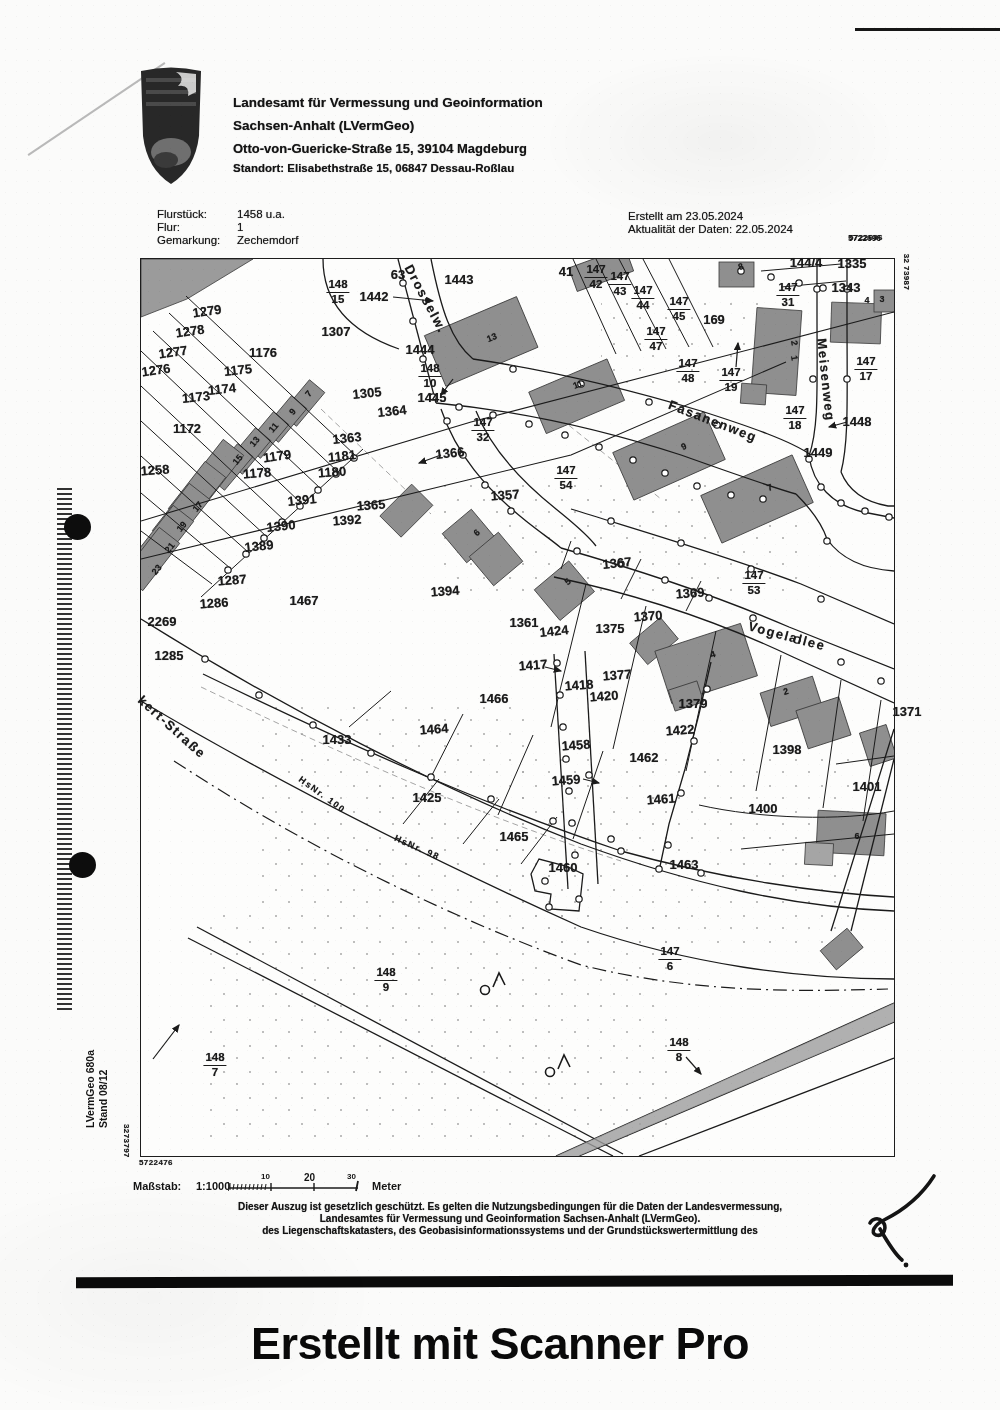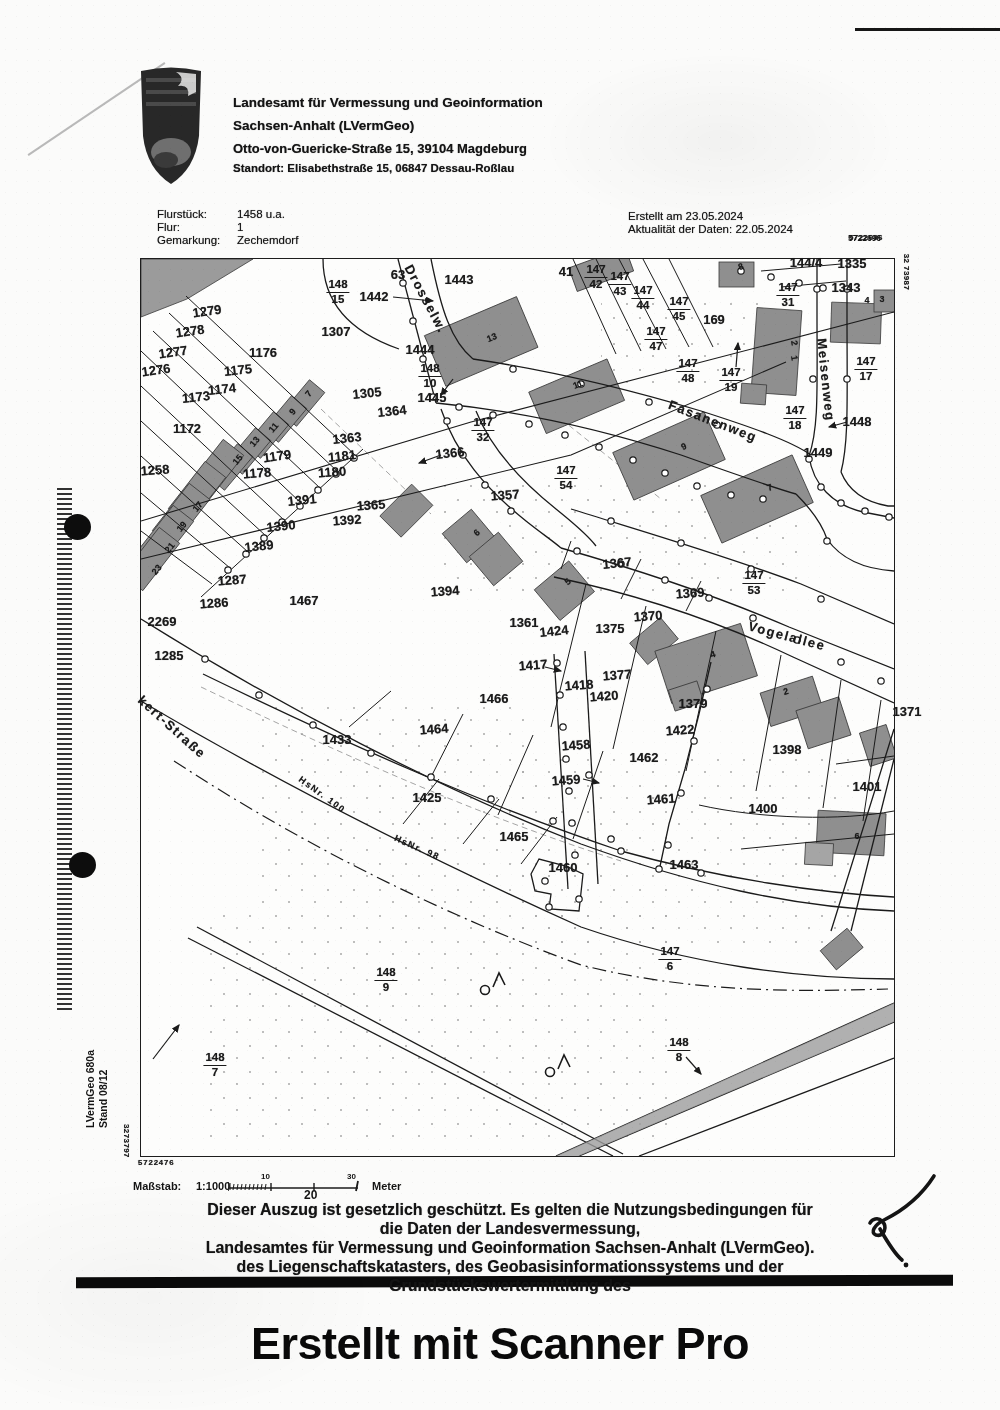--- a/index.html
+++ b/index.html
@@ -42,21 +42,21 @@
        text-shadow:0 0 .7px rgba(25,25,25,.6);line-height:1;}
   .plbl{font-size:13px;}
   .frac{display:inline-flex;flex-direction:column;align-items:center;font-size:11.5px;}
   .frac .n{border-bottom:1.4px solid #1b1b1b;padding:0 2px 1px;}
   .frac .d{padding-top:1px;}
   .street{font-size:13px;letter-spacing:1.6px;}
   .hnum{font-size:9px;}
   .coord{font-size:8px;letter-spacing:.4px;}
   
   .footer-scale{font-size:11px;font-weight:700;}
-  .legal{left:205px;top:1201px;width:610px;text-align:center;font-size:16px;font-weight:700;line-height:1.18;}
+  .legal{left:205px;top:1201px;width:610px;text-align:center;font-size:10px;font-weight:700;line-height:1.18;}
   .side-vert{left:84px;top:1128px;width:130px;transform:rotate(-90deg);transform-origin:left top;
         font-size:10.5px;font-weight:700;line-height:1.25;}
   .caption{left:0;top:1318px;width:1000px;text-align:center;font-size:45px;font-weight:600;
         color:#0a0a0a;letter-spacing:-.5px;}
 </style>
 </head>
 <body>
 
 <div class="page">
 
@@ -529,29 +529,29 @@
       <span class="lbl hnum" style="left: 794px; top: 358px; transform: translate(-50%, -50%) rotate(80deg);">1</span>
       <span class="lbl hnum" style="left: 867px; top: 300px; transform: translate(-50%, -50%) rotate(0deg);">4</span>
       <span class="lbl hnum" style="left: 882px; top: 299px; transform: translate(-50%, -50%) rotate(0deg);">3</span>
       <span class="lbl hnum" style="left: 568px; top: 582px; transform: translate(-50%, -50%) rotate(-40deg);">5</span>
       <span class="lbl hnum" style="left: 477px; top: 533px; transform: translate(-50%, -50%) rotate(-40deg);">6</span>
       <span class="lbl hnum" style="left: 713px; top: 655px; transform: translate(-50%, -50%) rotate(-16deg);">4</span>
       <span class="lbl hnum" style="left: 786px; top: 692px; transform: translate(-50%, -50%) rotate(-16deg);">2</span>
       <span class="lbl hnum" style="left: 857px; top: 836px; transform: translate(-50%, -50%) rotate(0deg);">6</span>
       <span class="lbl coord" style="left: 866px; top: 238px; transform: translate(-50%, -50%) rotate(0deg);">5722696</span>
       <span class="lbl coord" style="left: 906px; top: 272px; transform: translate(-50%, -50%) rotate(90deg);">32 73987</span>
-      <span class="lbl coord" style="left: 156px; top: 1163px; transform: translate(-50%, -50%) rotate(0deg); font-family: Liberation Mono, monospace;">5722476</span>
+      <span class="lbl coord" style="left: 156px; top: 1163px; transform: translate(-50%, -50%) rotate(0deg);">5722476</span>
       <span class="lbl coord" style="left: 126px; top: 1141px; transform: translate(-50%, -50%) rotate(90deg);">3273797</span>
     </div>
 
   <div class="abs footer-scale" style="left:133px;top:1180px;">Maßstab:</div>
   <div class="abs footer-scale" style="left:196px;top:1180px;">1:1000</div>
   <div class="abs" style="left:228px;top:1172px;width:150px;height:22px;">
     <span class="abs" style="left:33px;top:0;font-size:8px;font-weight:700;">10</span>
-    <span class="abs" style="left:76px;top:16px;font-size:12px;font-weight:700;">20</span>
+    <span class="abs" style="left:76px;top:0;font-size:10px;font-weight:700;">20</span>
     <span class="abs" style="left:119px;top:0;font-size:8px;font-weight:700;">30</span>
     <svg class="abs" style="left:0;top:8px;" width="135" height="12" viewBox="0 0 135 12">
       <line x1="0" y1="8" x2="130" y2="8" stroke="#1b1b1b" stroke-width="1.6"></line>
       <g stroke="#1b1b1b" stroke-width="1">
         <line x1="2" y1="3" x2="2" y2="10"></line>
           <line x1="6" y1="4" x2="5" y2="10"></line>
           <line x1="10" y1="4" x2="9" y2="10"></line>
         <line x1="14" y1="4" x2="13" y2="10"></line>
           <line x1="18" y1="4" x2="17" y2="10"></line>
           <line x1="22" y1="4" x2="21" y2="10"></line>

